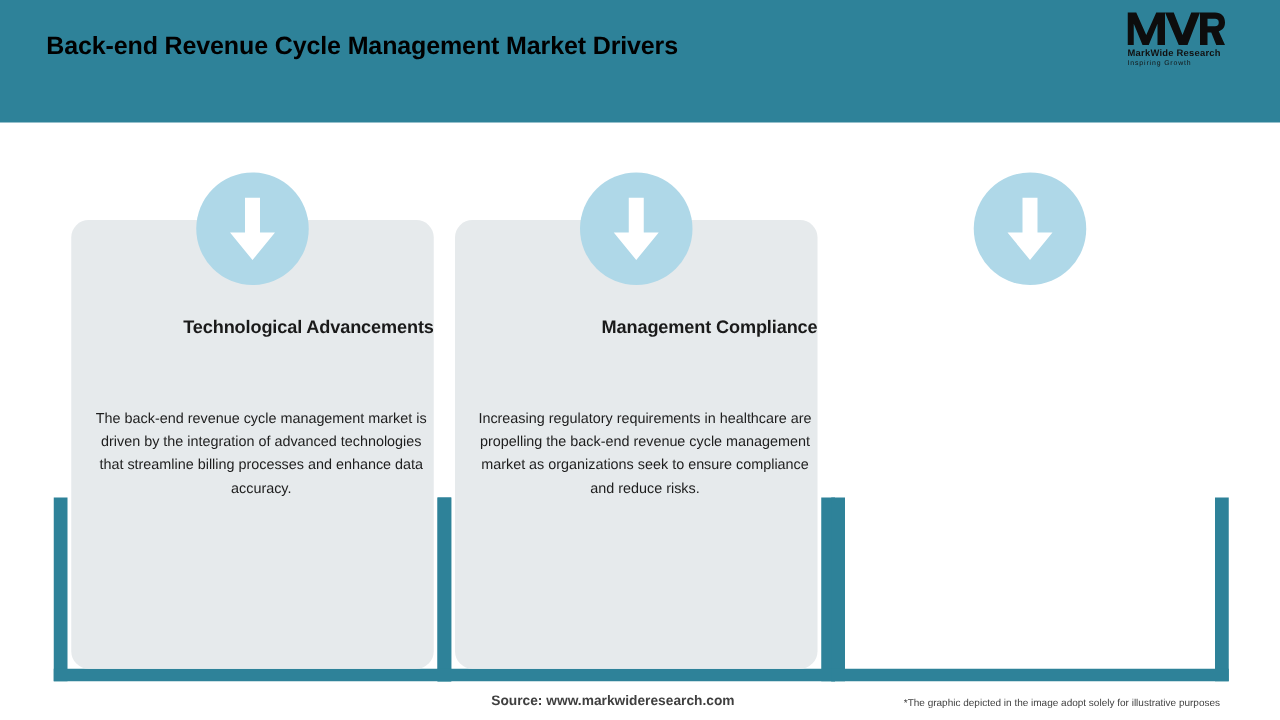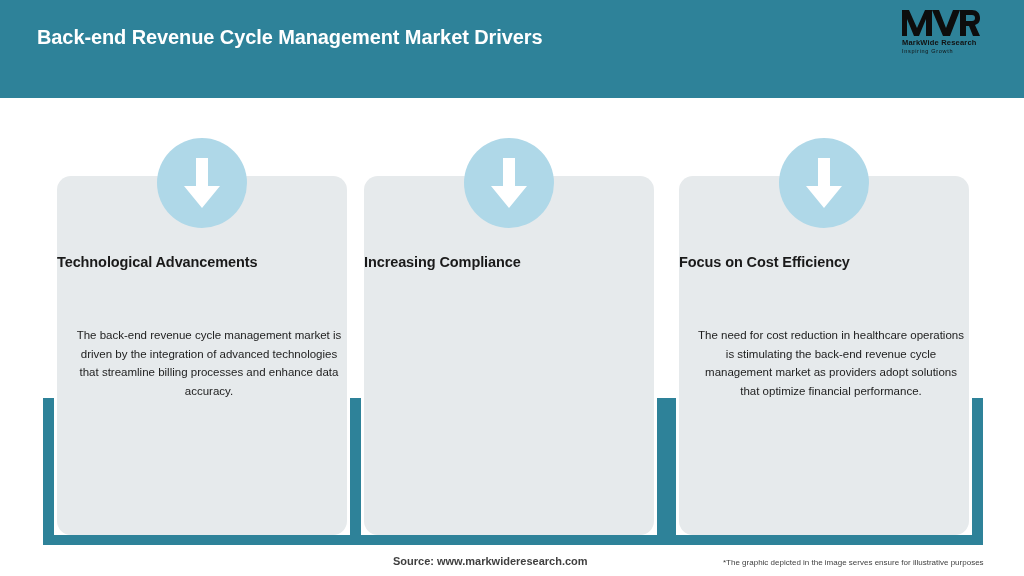--- a/index.html
+++ b/index.html
@@ -23,21 +23,21 @@
     width: 1024px;
     height: 98px;
     background: #2E8299;
   }
   .header-title {
     position: absolute;
     left: 37px;
     top: 26px;
     font-size: 20px;
     font-weight: bold;
-    color: #ffffff;
+    color: #000000;
     letter-spacing: -0.1px;
     white-space: nowrap;
   }
   .logo {
     position: absolute;
     right: 18px;
     top: 8px;
     width: 104px;
     height: 52px;
   }
@@ -109,21 +109,21 @@
     width: 290px;
     height: 359px;
     background: #E6EAEC;
     border-radius: 14px;
   }
   .card-title {
     position: absolute;
     left: 0;
     top: 78px;
     width: 290px;
-    text-align: left;
+    text-align: right;
     font-size: 14.5px;
     font-weight: bold;
     color: #1a1a1a;
     letter-spacing: -0.1px;
   }
   .card-body {
     position: absolute;
     left: 18px;
     top: 150px;
     width: 268px;
@@ -208,40 +208,37 @@
         <polygon fill="#ffffff" points="14,0 26,0 26,28 38,28 20,50 2,28 14,28"></polygon>
       </svg>
     </div>
   </div>
 
   <div class="card-group g2">
     <div class="frame-left"></div>
     <div class="frame-right"></div>
     <div class="frame-bottom"></div>
     <div class="card">
-      <div class="card-title">Increasing Compliance</div>
+      <div class="card-title">Management Compliance</div>
+      <div class="card-body">Increasing regulatory requirements in healthcare are propelling the back-end revenue cycle management market as organizations seek to ensure compliance and reduce risks.</div>
     </div>
     <div class="badge">
       <svg width="40" height="50" viewBox="0 0 40 50" xmlns="http://www.w3.org/2000/svg">
         <polygon fill="#ffffff" points="14,0 26,0 26,28 38,28 20,50 2,28 14,28"></polygon>
       </svg>
     </div>
   </div>
 
   <div class="card-group g3">
     <div class="frame-left"></div>
     <div class="frame-right"></div>
     <div class="frame-bottom"></div>
-    <div class="card">
-      <div class="card-title">Focus on Cost Efficiency</div>
-      <div class="card-body">The need for cost reduction in healthcare operations is stimulating the back-end revenue cycle management market as providers adopt solutions that optimize financial performance.</div>
-    </div>
     <div class="badge">
       <svg width="40" height="50" viewBox="0 0 40 50" xmlns="http://www.w3.org/2000/svg">
         <polygon fill="#ffffff" points="14,0 26,0 26,28 38,28 20,50 2,28 14,28"></polygon>
       </svg>
     </div>
   </div>
 
 </div>
 
 <div class="footer-source">Source: www.markwideresearch.com</div>
-<div class="footer-note">*The graphic depicted in the image serves ensure for illustrative purposes</div>
+<div class="footer-note">*The graphic depicted in the image adopt solely for illustrative purposes</div>
 
 </body></html>

